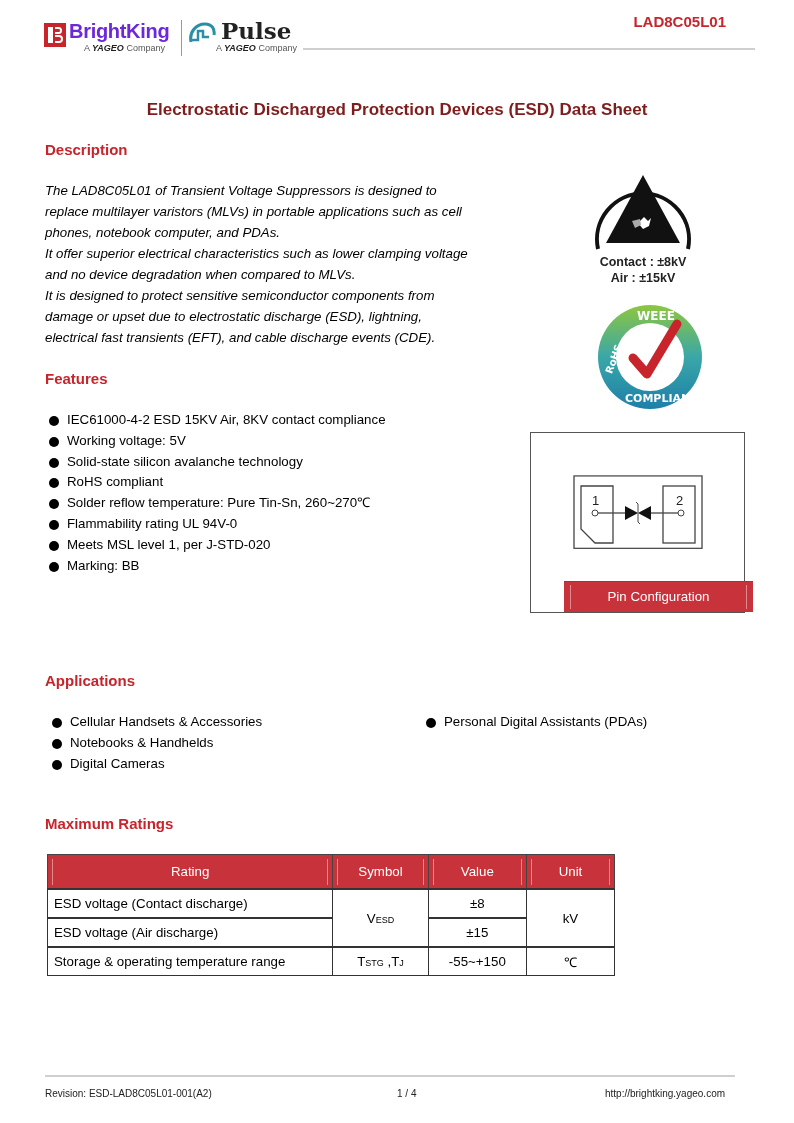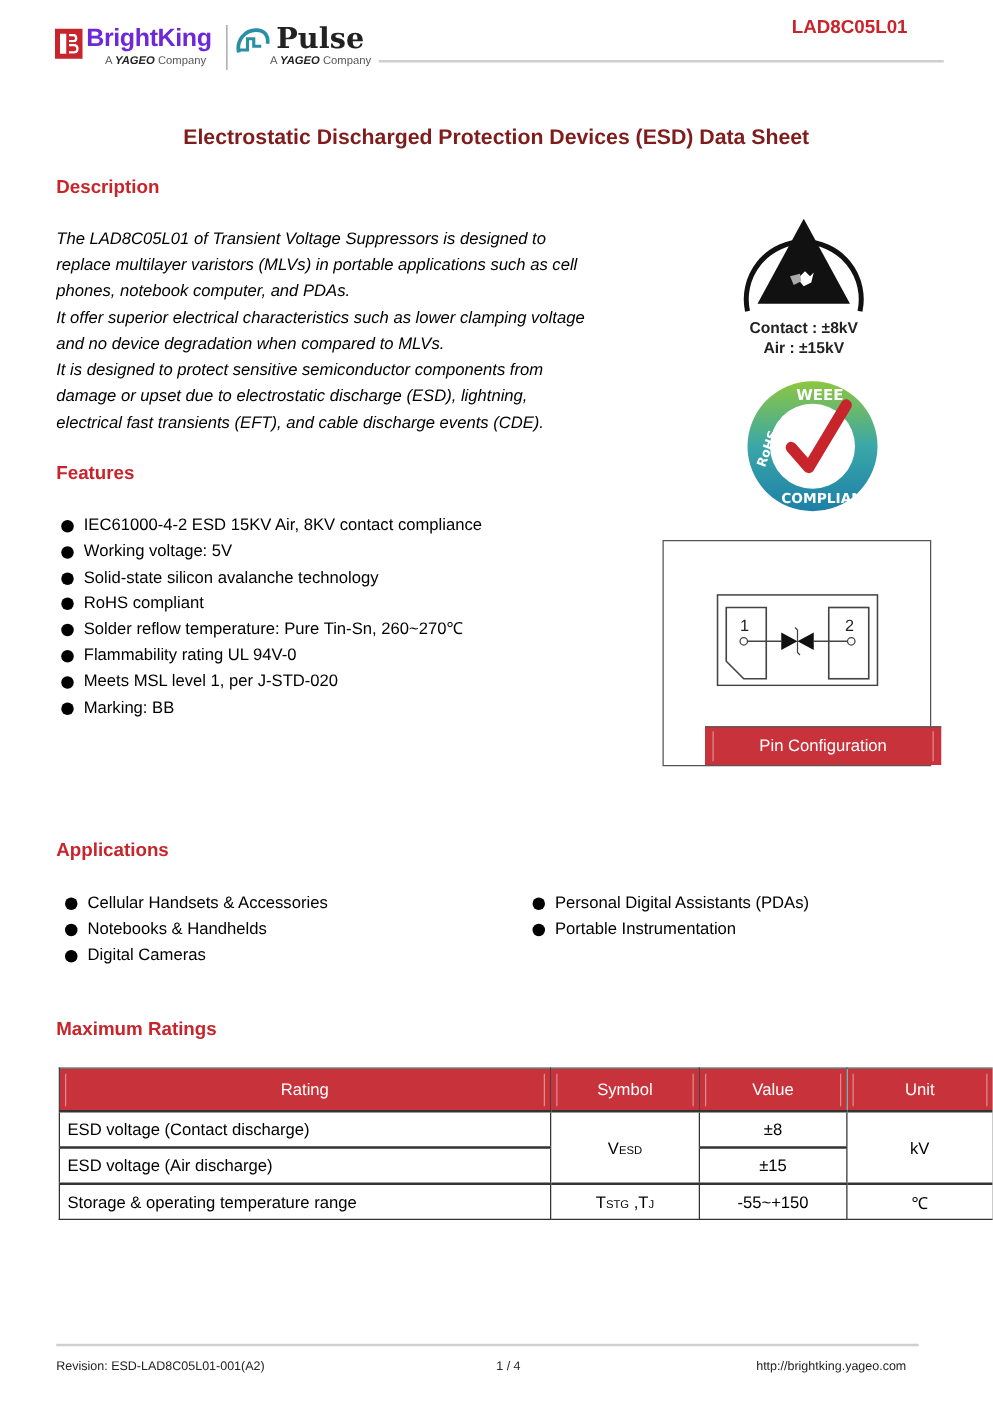--- a/index.html
+++ b/index.html
@@ -40,21 +40,21 @@
   .features { left: 46px; top: 410px; }
   .apps-l { left: 49px; top: 712px; }
   .apps-r { left: 423px; top: 712px; }
 
   .pin-box { left: 530px; top: 432px; width: 215px; height: 181px; border: 1px solid #555; box-sizing: border-box; }
   .pin-svg { position: absolute; left: 42px; top: 42px; }
   .pin-caption { position: absolute; left: 0; bottom: 0; width: 189px; height: 30px; background: #c8323a; color: #fff; font-size: 13.3px; text-align: center; line-height: 30px; border-top: 1px solid #555; margin-left: 33px; }
   .pin-caption::before, .pin-caption::after { content: ""; position: absolute; top: 3px; bottom: 3px; width: 1px; background: #e08a8e; }
   .pin-caption::before { left: 6px; } .pin-caption::after { right: 6px; }
 
-  table.ratings { position: absolute; left: 47px; top: 854px; width: 748px; border-collapse: collapse; font-size: 13.3px; }
+  table.ratings { position: absolute; left: 47px; top: 854px; width: 568px; border-collapse: collapse; font-size: 13.3px; }
   table.ratings th { background: #c8323a; color: #fff; font-weight: normal; height: 31px; border-left: 1px solid #444; border-right: 1px solid #444; border-top: 1px solid #444; position: relative; }
   table.ratings th span.inner { display: block; margin: 0 3px; border-left: 1px solid #e08a8e; border-right: 1px solid #e08a8e; line-height: 26px; }
   table.ratings td { border: 1px solid #333; border-top: 2px solid #333; height: 27px; padding: 0 6px; }
   table.ratings td.c { text-align: center; }
   .sub { font-size: 9px; }
 
   .footer-line { left: 45px; top: 1075px; width: 690px; height: 2px; background: #cfcfcf; }
   .footer { top: 1088px; font-size: 10px; color: #222; }
 </style>
 </head>
@@ -152,21 +152,20 @@
 </div>
 
 <div class="abs section-h" style="top:672px">Applications</div>
 <ul class="abs bullets apps-l">
   <li>Cellular Handsets &amp; Accessories</li>
   <li>Notebooks &amp; Handhelds</li>
   <li>Digital Cameras</li>
 </ul>
 <ul class="abs bullets apps-r">
   <li>Personal Digital Assistants (PDAs)</li>
-  <li>Portable Instrumentation</li>
 </ul>
 
 <div class="abs section-h" style="top:815px">Maximum Ratings</div>
 <table class="ratings">
   <colgroup>
       <col style="width:368px">
       <col style="width:112px">
       <col style="width:110px">
       <col style="width:110px">
     </colgroup>

